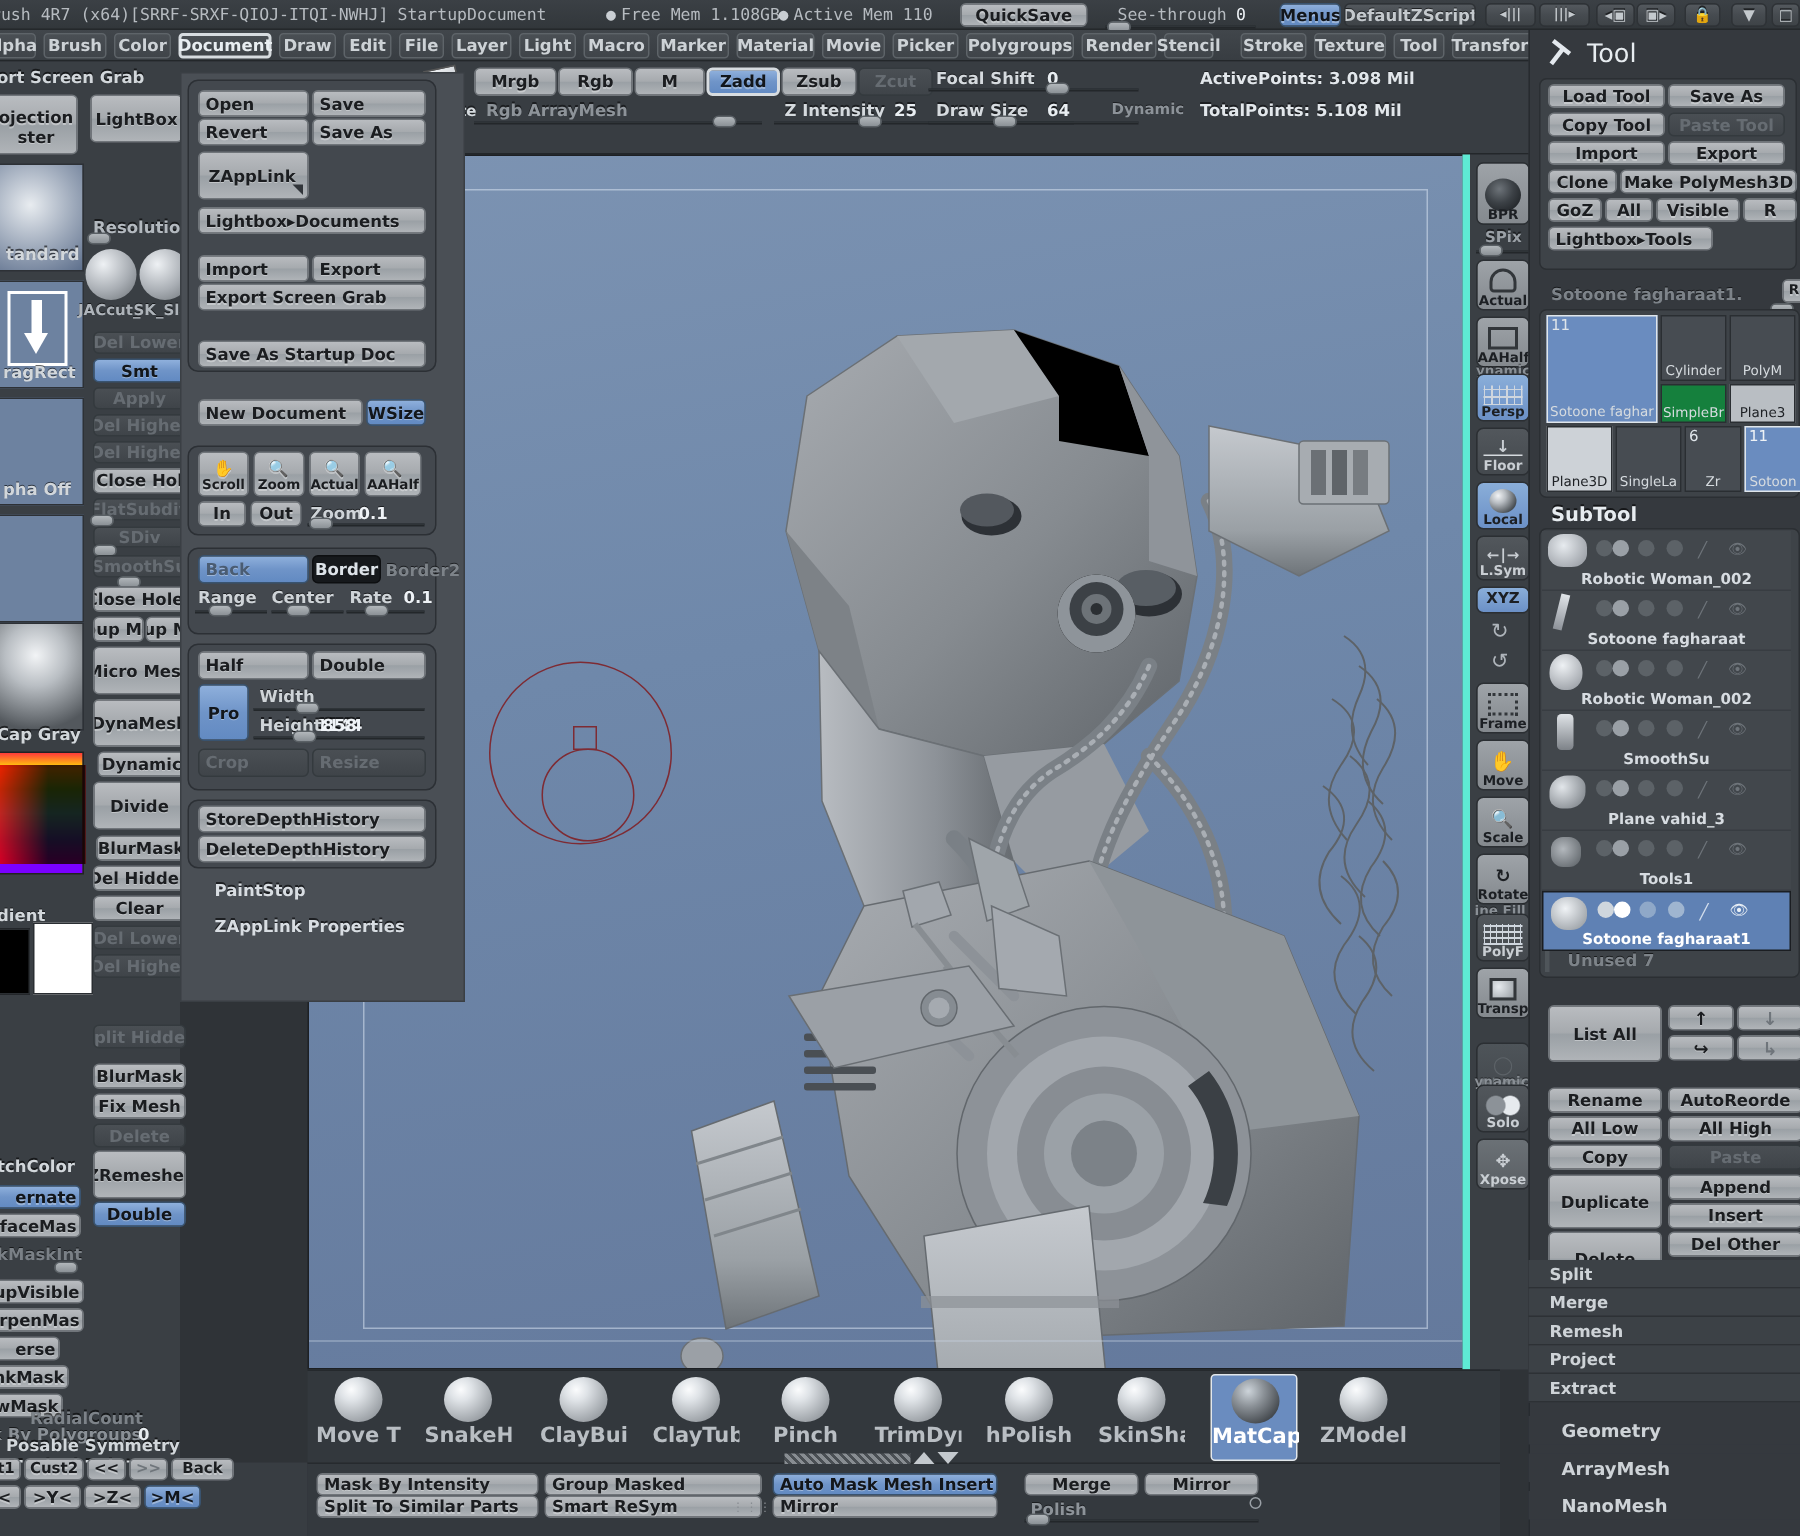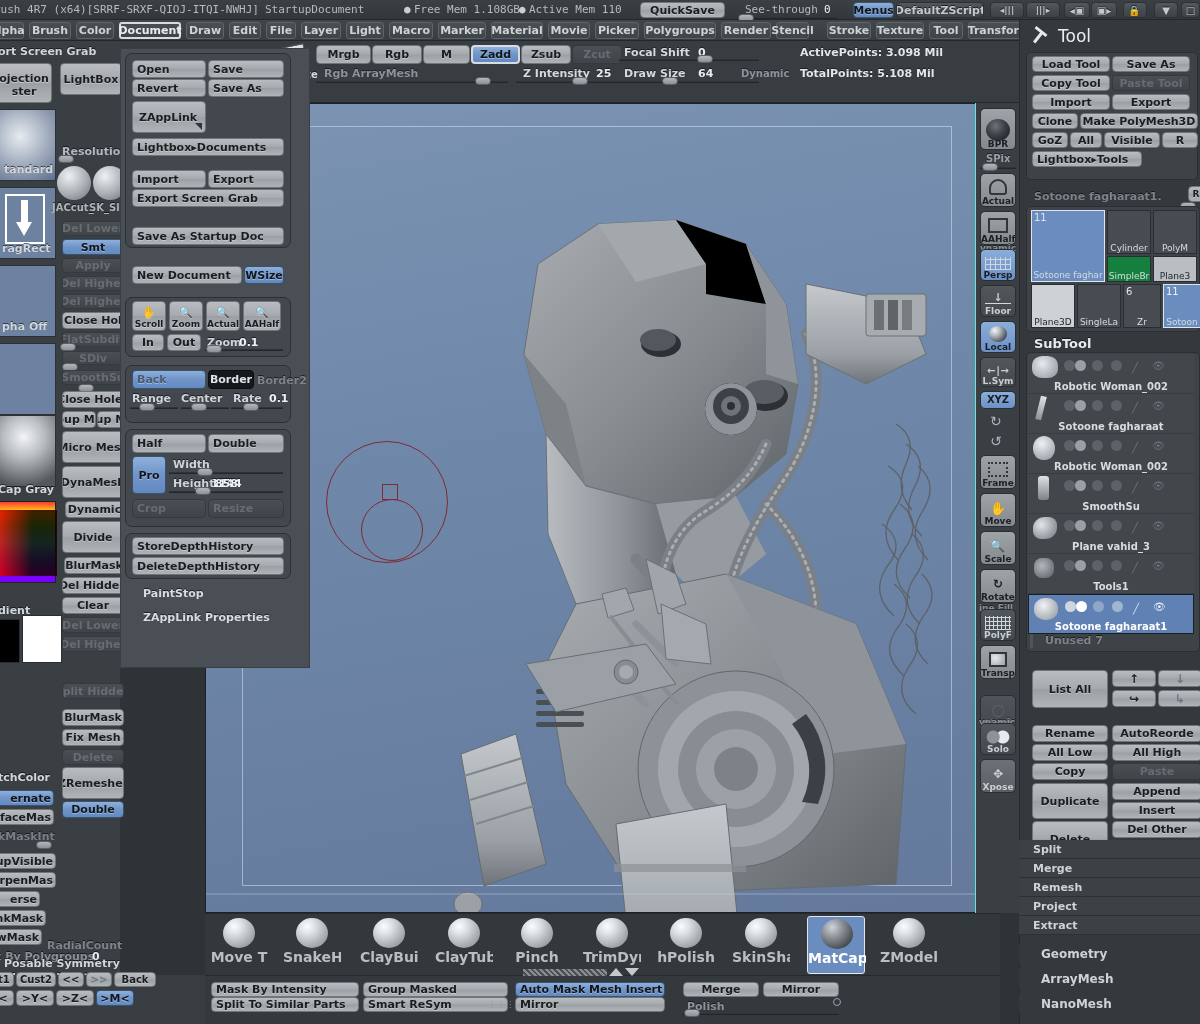--- a/index.html
+++ b/index.html
@@ -120,21 +120,21 @@
   }
   .sknob {
     position:absolute; width:16px; height:8px; border-radius:4px;
     background:linear-gradient(180deg,#b2b7bb,#8b9196);
     border:1px solid #5a6065;
   }
 
   
   #rightstrip {
     position:absolute; left:975px; top:103px; width:44px; height:810px;
-    background:#3a3f44; border-left:1px solid #5eead4;
+    background:#3a3f44; border-left:5px solid #5eead4;
   }
   .vbtn {
     position:absolute; left:4px; width:36px;
     border-radius:5px; border:1px solid #2b2f33;
     background:linear-gradient(180deg,#9ea3a8,#84898e);
     display:flex; flex-direction:column; align-items:center; justify-content:flex-end;
     font-size:9px; font-weight:bold; color:#1c1f23; overflow:hidden;
   }
   .vbtn .vl { width:100%; text-align:center; line-height:10px; }
   .vbtn.selv {
@@ -388,21 +388,21 @@
       <div class="zb darkdis" style="position: absolute; left: 62px; top: 708px; width: 62px; height: 16px; font-size: 11px;">Delete</div>
       <div class="zb " style="position: absolute; left: 62px; top: 726px; width: 62px; height: 32px; font-size: 11px;">ZRemesher</div>
       <div class="zb sel" style="position: absolute; left: 62px; top: 760px; width: 62px; height: 17px; font-size: 11px;">Double</div>
     </div>
 
   <div id="bottomleft">
     <div class="zb" style="position:absolute;left:-8px;top:15px;width:22px;height:16px;">&lt;</div>
     <div class="zb" style="position:absolute;left:16px;top:15px;width:38px;height:16px;">&gt;Y&lt;</div>
     <div class="zb" style="position:absolute;left:56px;top:15px;width:38px;height:16px;">&gt;Z&lt;</div>
     <div class="zb sel" style="position:absolute;left:96px;top:15px;width:38px;height:16px;">&gt;M&lt;</div>
-    <div class="lcap dim" style="left:20px;top:-36px;color:#7d8389;margin-left:27px;">RadialCount</div>
+    <div class="lcap dim" style="left:20px;top:-36px;color:#7d8389;">RadialCount</div>
     <div class="lcap" style="left:4px;top:-18px;">Posable Symmetry</div>
     <div class="zb" style="position:absolute;left:-12px;top:-3px;width:26px;height:15px;font-size:10px;">st1</div>
     <div class="zb" style="position:absolute;left:16px;top:-3px;width:40px;height:15px;font-size:10px;">Cust2</div>
     <div class="zb" style="position:absolute;left:58px;top:-3px;width:26px;height:15px;font-size:10px;">&lt;&lt;</div>
     <div class="zb dis" style="position:absolute;left:86px;top:-3px;width:26px;height:15px;font-size:10px;">&gt;&gt;</div>
     <div class="zb" style="position:absolute;left:114px;top:-3px;width:42px;height:15px;font-size:10px;">Back</div>
 
   </div>
 
   <div id="topopts">

